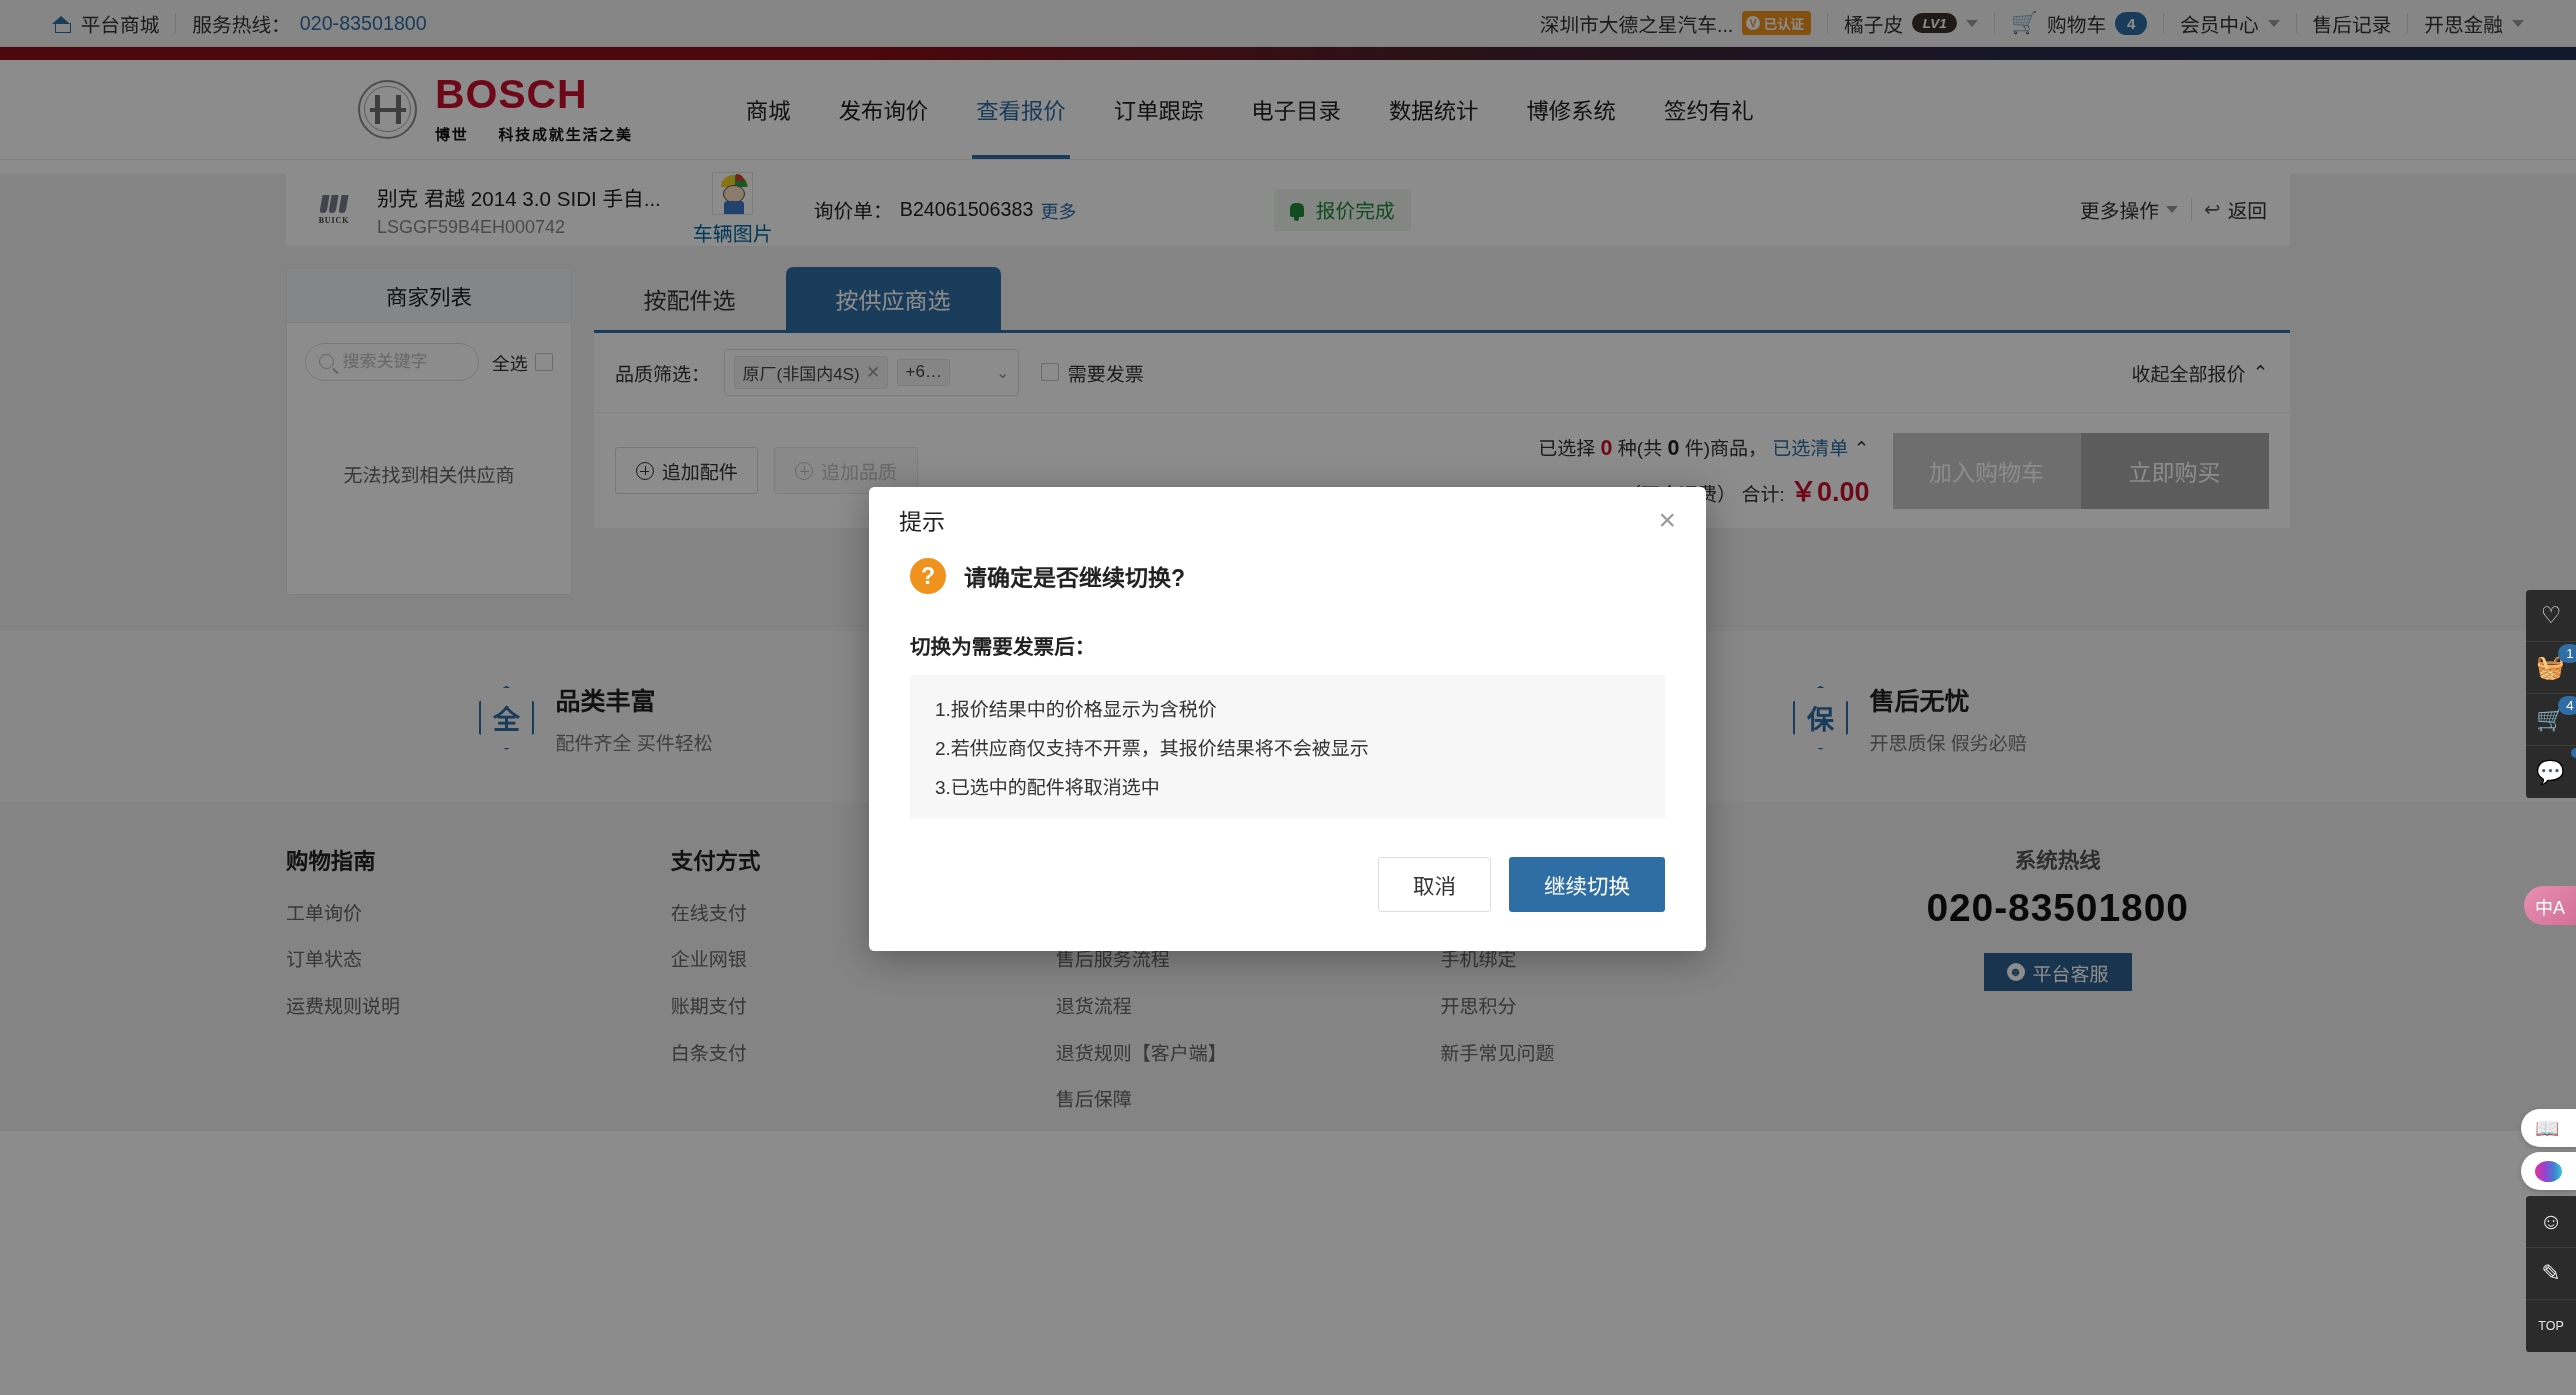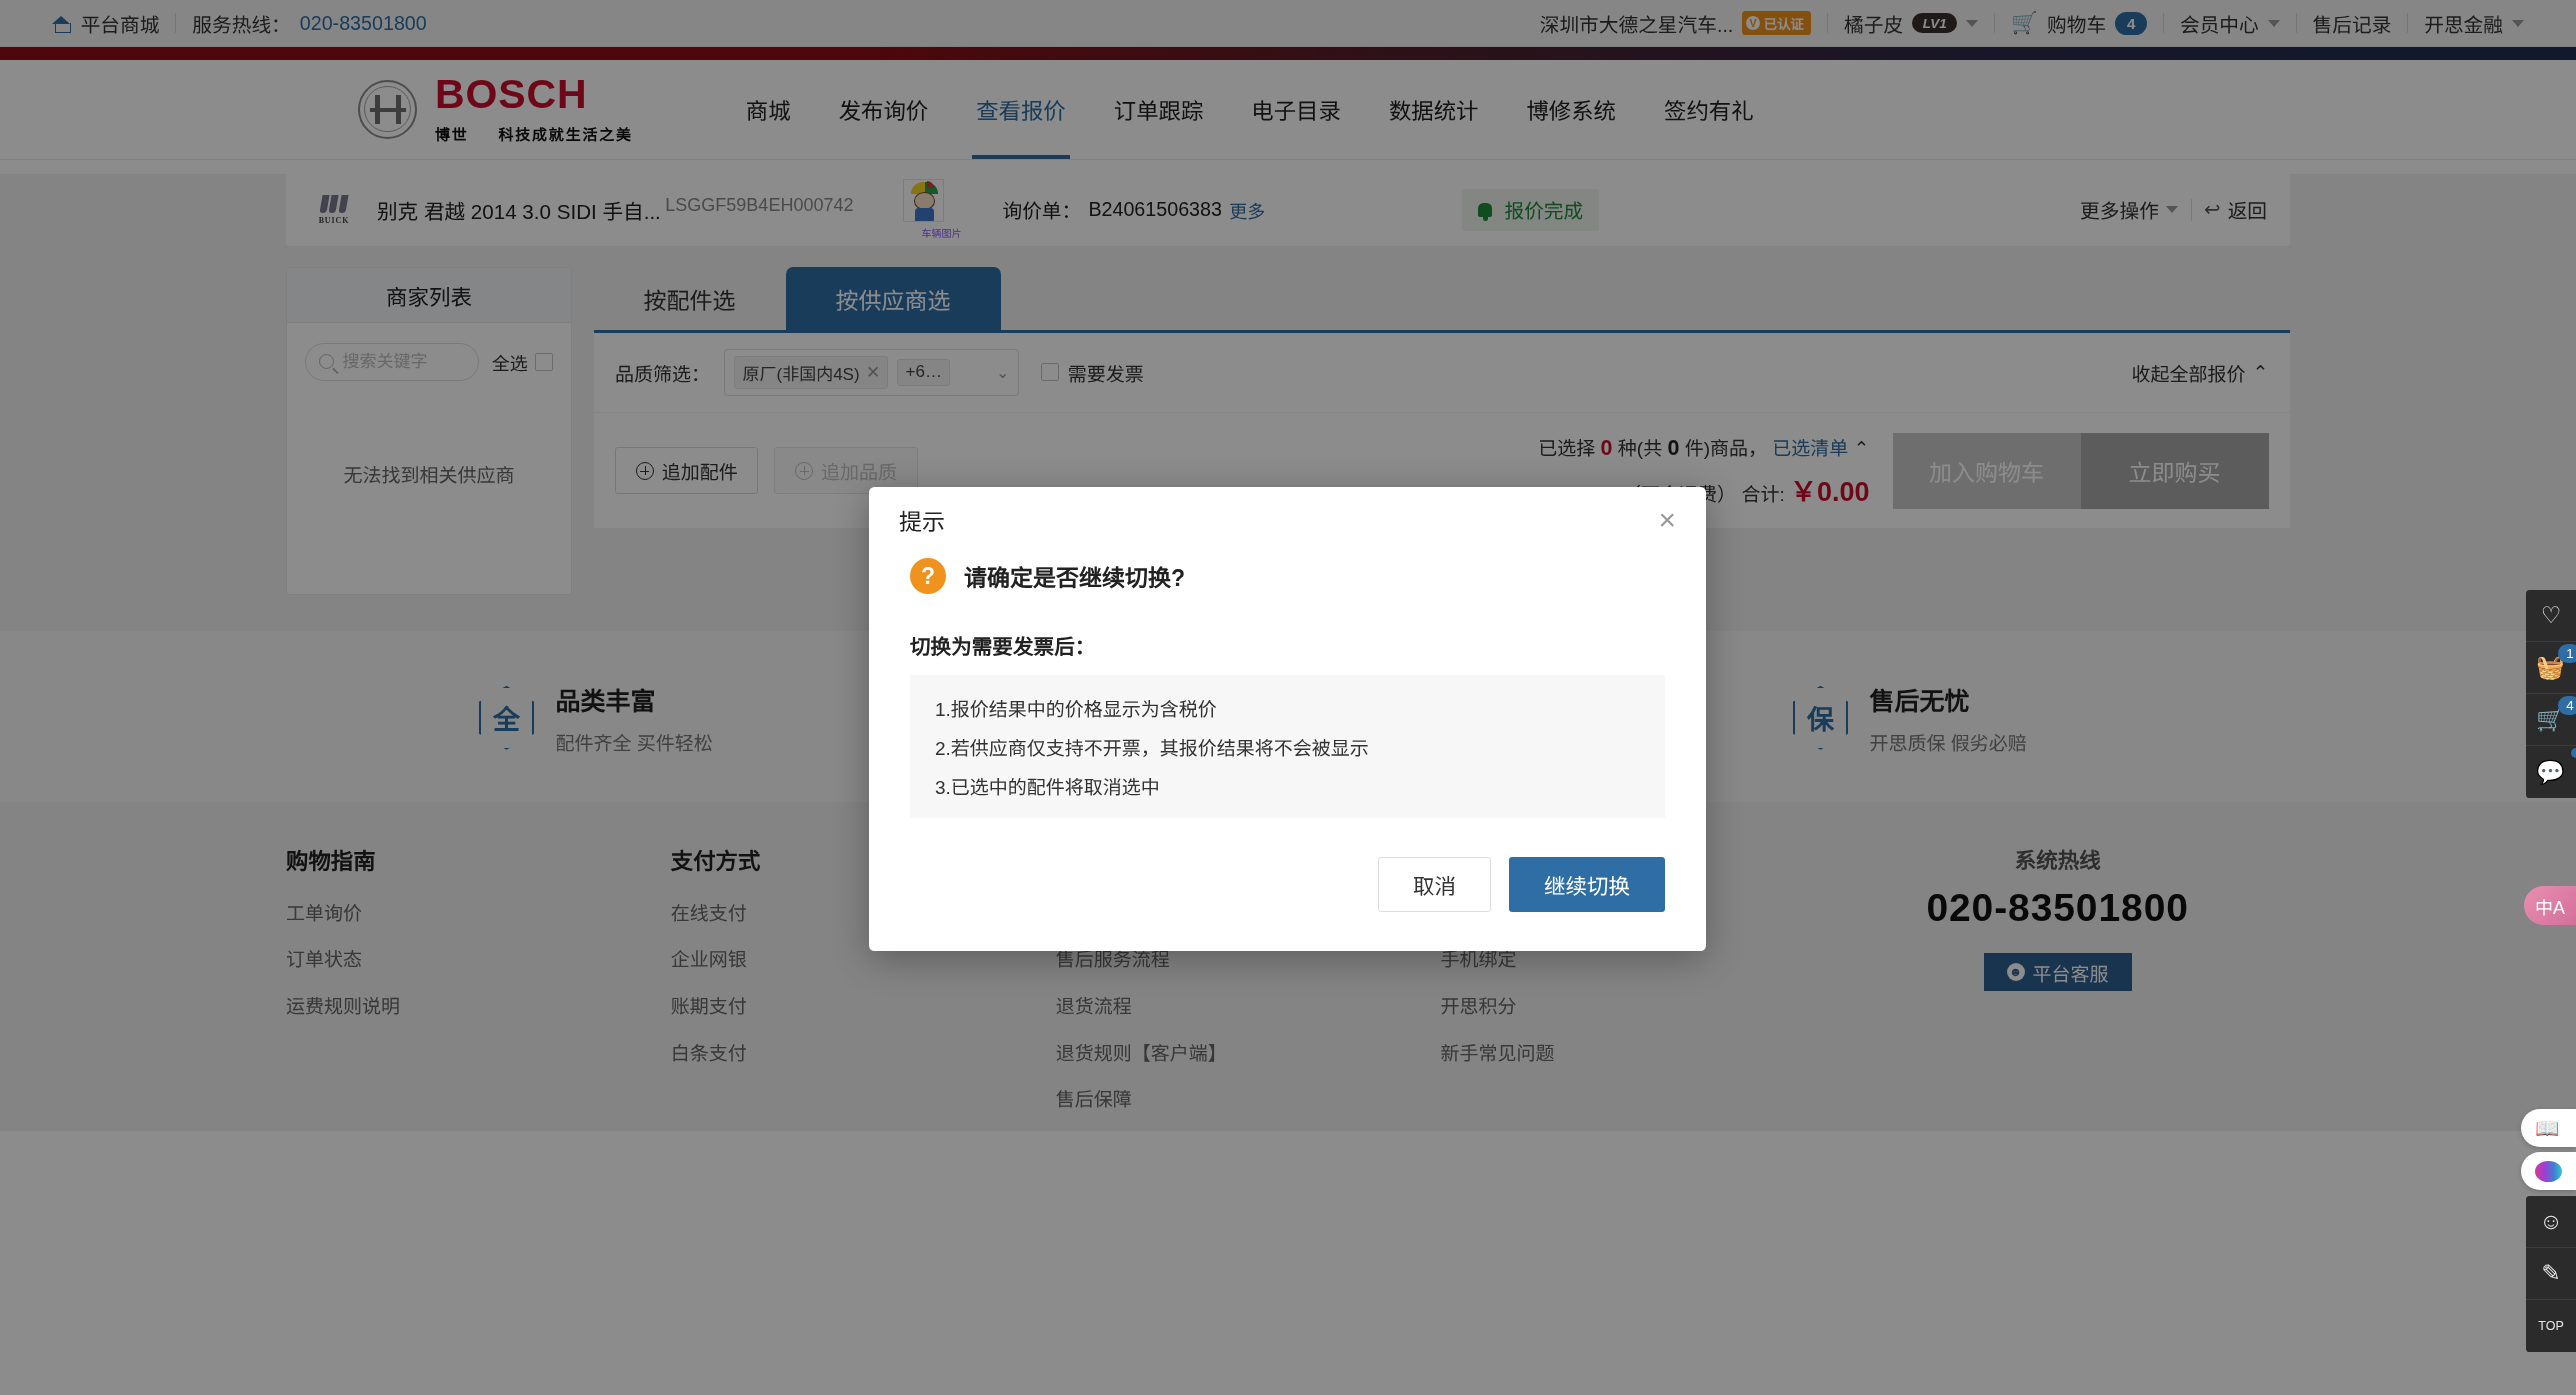--- a/index.html
+++ b/index.html
@@ -98,33 +98,33 @@
     width: 2004px; margin: 14.3px auto 0; background:#fff; height: 72px;
     display:flex; align-items:center; padding: 0 23px; border-radius: 2.7px;
   }
   .buick-logo {
     width: 50px; height: 48px; display:flex; flex-direction:column; align-items:center;
     justify-content:center; gap:2.7px;font-family:Liberation Serif, serif;
   }
   .buick-shield { display:flex; gap:2.7px; }
   .buick-shield span { display:block; width:7.2px; height:18px; background:#7a7a8c; border-radius: 0 0 3.6px 3.6px; transform: skewX(-10deg); }
   .buick-word { font-size:8px; letter-spacing:0.9px; color:#444; font-weight:bold; }
-  .veh-names { margin-left: 18px; display:flex; flex-direction:row; gap:4.5px; }
+  .veh-names { margin-left: 18px; display:flex; flex-direction:column; gap:4.5px; }
   .veh-title { font-size: 20.6px; color:#222; }
   .veh-vin { font-size: 18px; color:#888; }
   .veh-pic { margin-left: 32px; display:flex; flex-direction:column; align-items:center; gap:2.7px;}
   .veh-pic-thumb {
     width:41px;height:43px;background:#ffffff;border:0.9px solid #e4e4e4; position:relative; overflow:hidden;
   }
   .vp-hat { position:absolute; left:7.2px; top:1.8px; width:27px; height:11.6px; background:#f5d327; border-radius:12.5px 12.5px 0 0;}
   .vp-hat2 { position:absolute; left:21.5px; top:1.8px; width:12.5px; height:11.6px; background:#23a44a; border-radius:0 12.5px 0 0;}
   .vp-hat3 { position:absolute; left:23px; top:0.9px; width:7.2px; height:6.3px; background:#d83a32; border-radius:0 7.2px 0 0;}
   .vp-face { position:absolute; left:9.8px; top:11.6px; width:21.5px; height:18px; background:#fbe0c4; border-radius:50%; border:0.9px solid #6a4a2a;}
   .vp-body { position:absolute; left:10.7px; top:28px; width:19.7px; height:14.3px; background:#3d79c9; border-radius:3.6px 3.6px 0 0;}
-  .veh-pic-label { font-size:10px; color:#8b5cf6;margin-left:36px; }
+  .veh-pic-label { font-size:20px; color:#0369a1; }
   .inquiry-wrap { margin-left: 41px; font-size: 19.7px; color:#222; display:flex; align-items:center; gap:7.2px; }
   .inquiry-more { color:#2f6ea5; font-size:18px; cursor:pointer; }
   .quote-status {
     margin-left: 197px; background:#eef4ee; color:#1f8a3d; font-size:19.7px;
     padding: 6.3px 16px; border-radius:3.6px; display:flex; align-items:center; gap:12px;
   }
   .bell {
     width:14.3px;height:14.3px;background:#1f8a3d; border-radius:5.4px 5.4px 1.8px 1.8px; position:relative;
   }
   .bell::after{content:"";position:absolute;left:4.5px;bottom:-4.5px;width:5.4px;height:4.5px;background:#1f8a3d;border-radius:0 0 3.6px 3.6px;}

